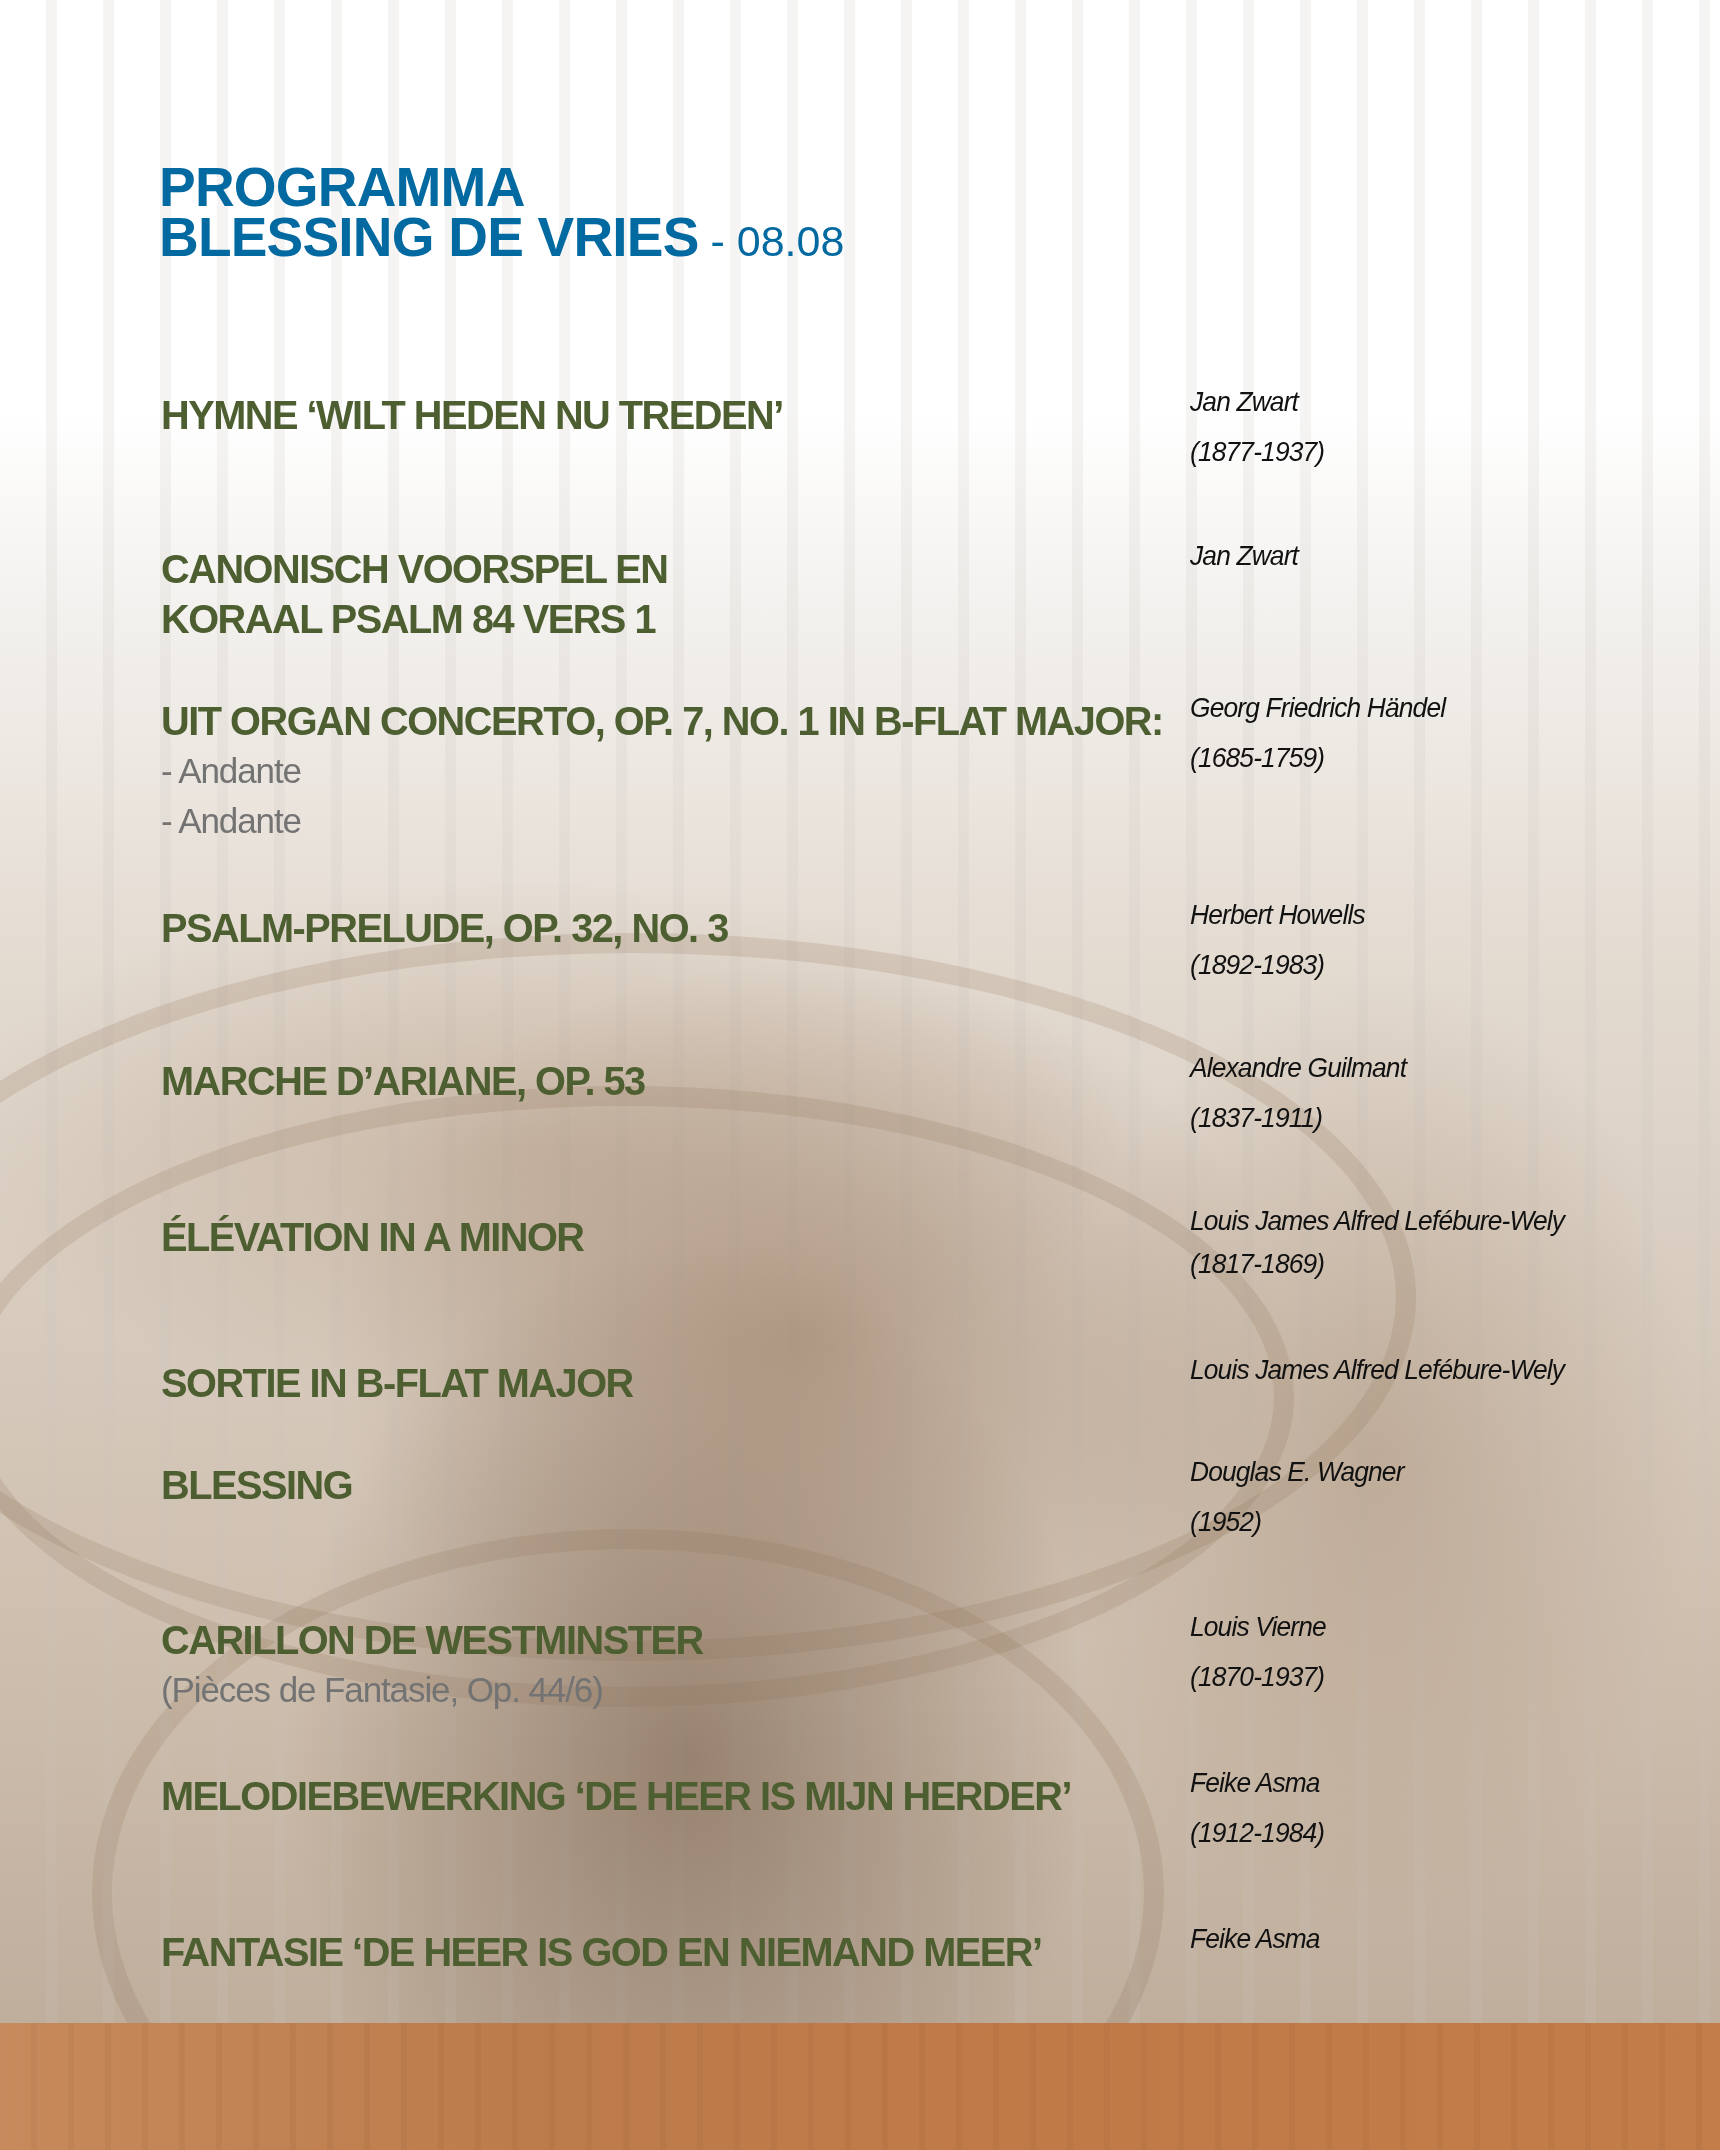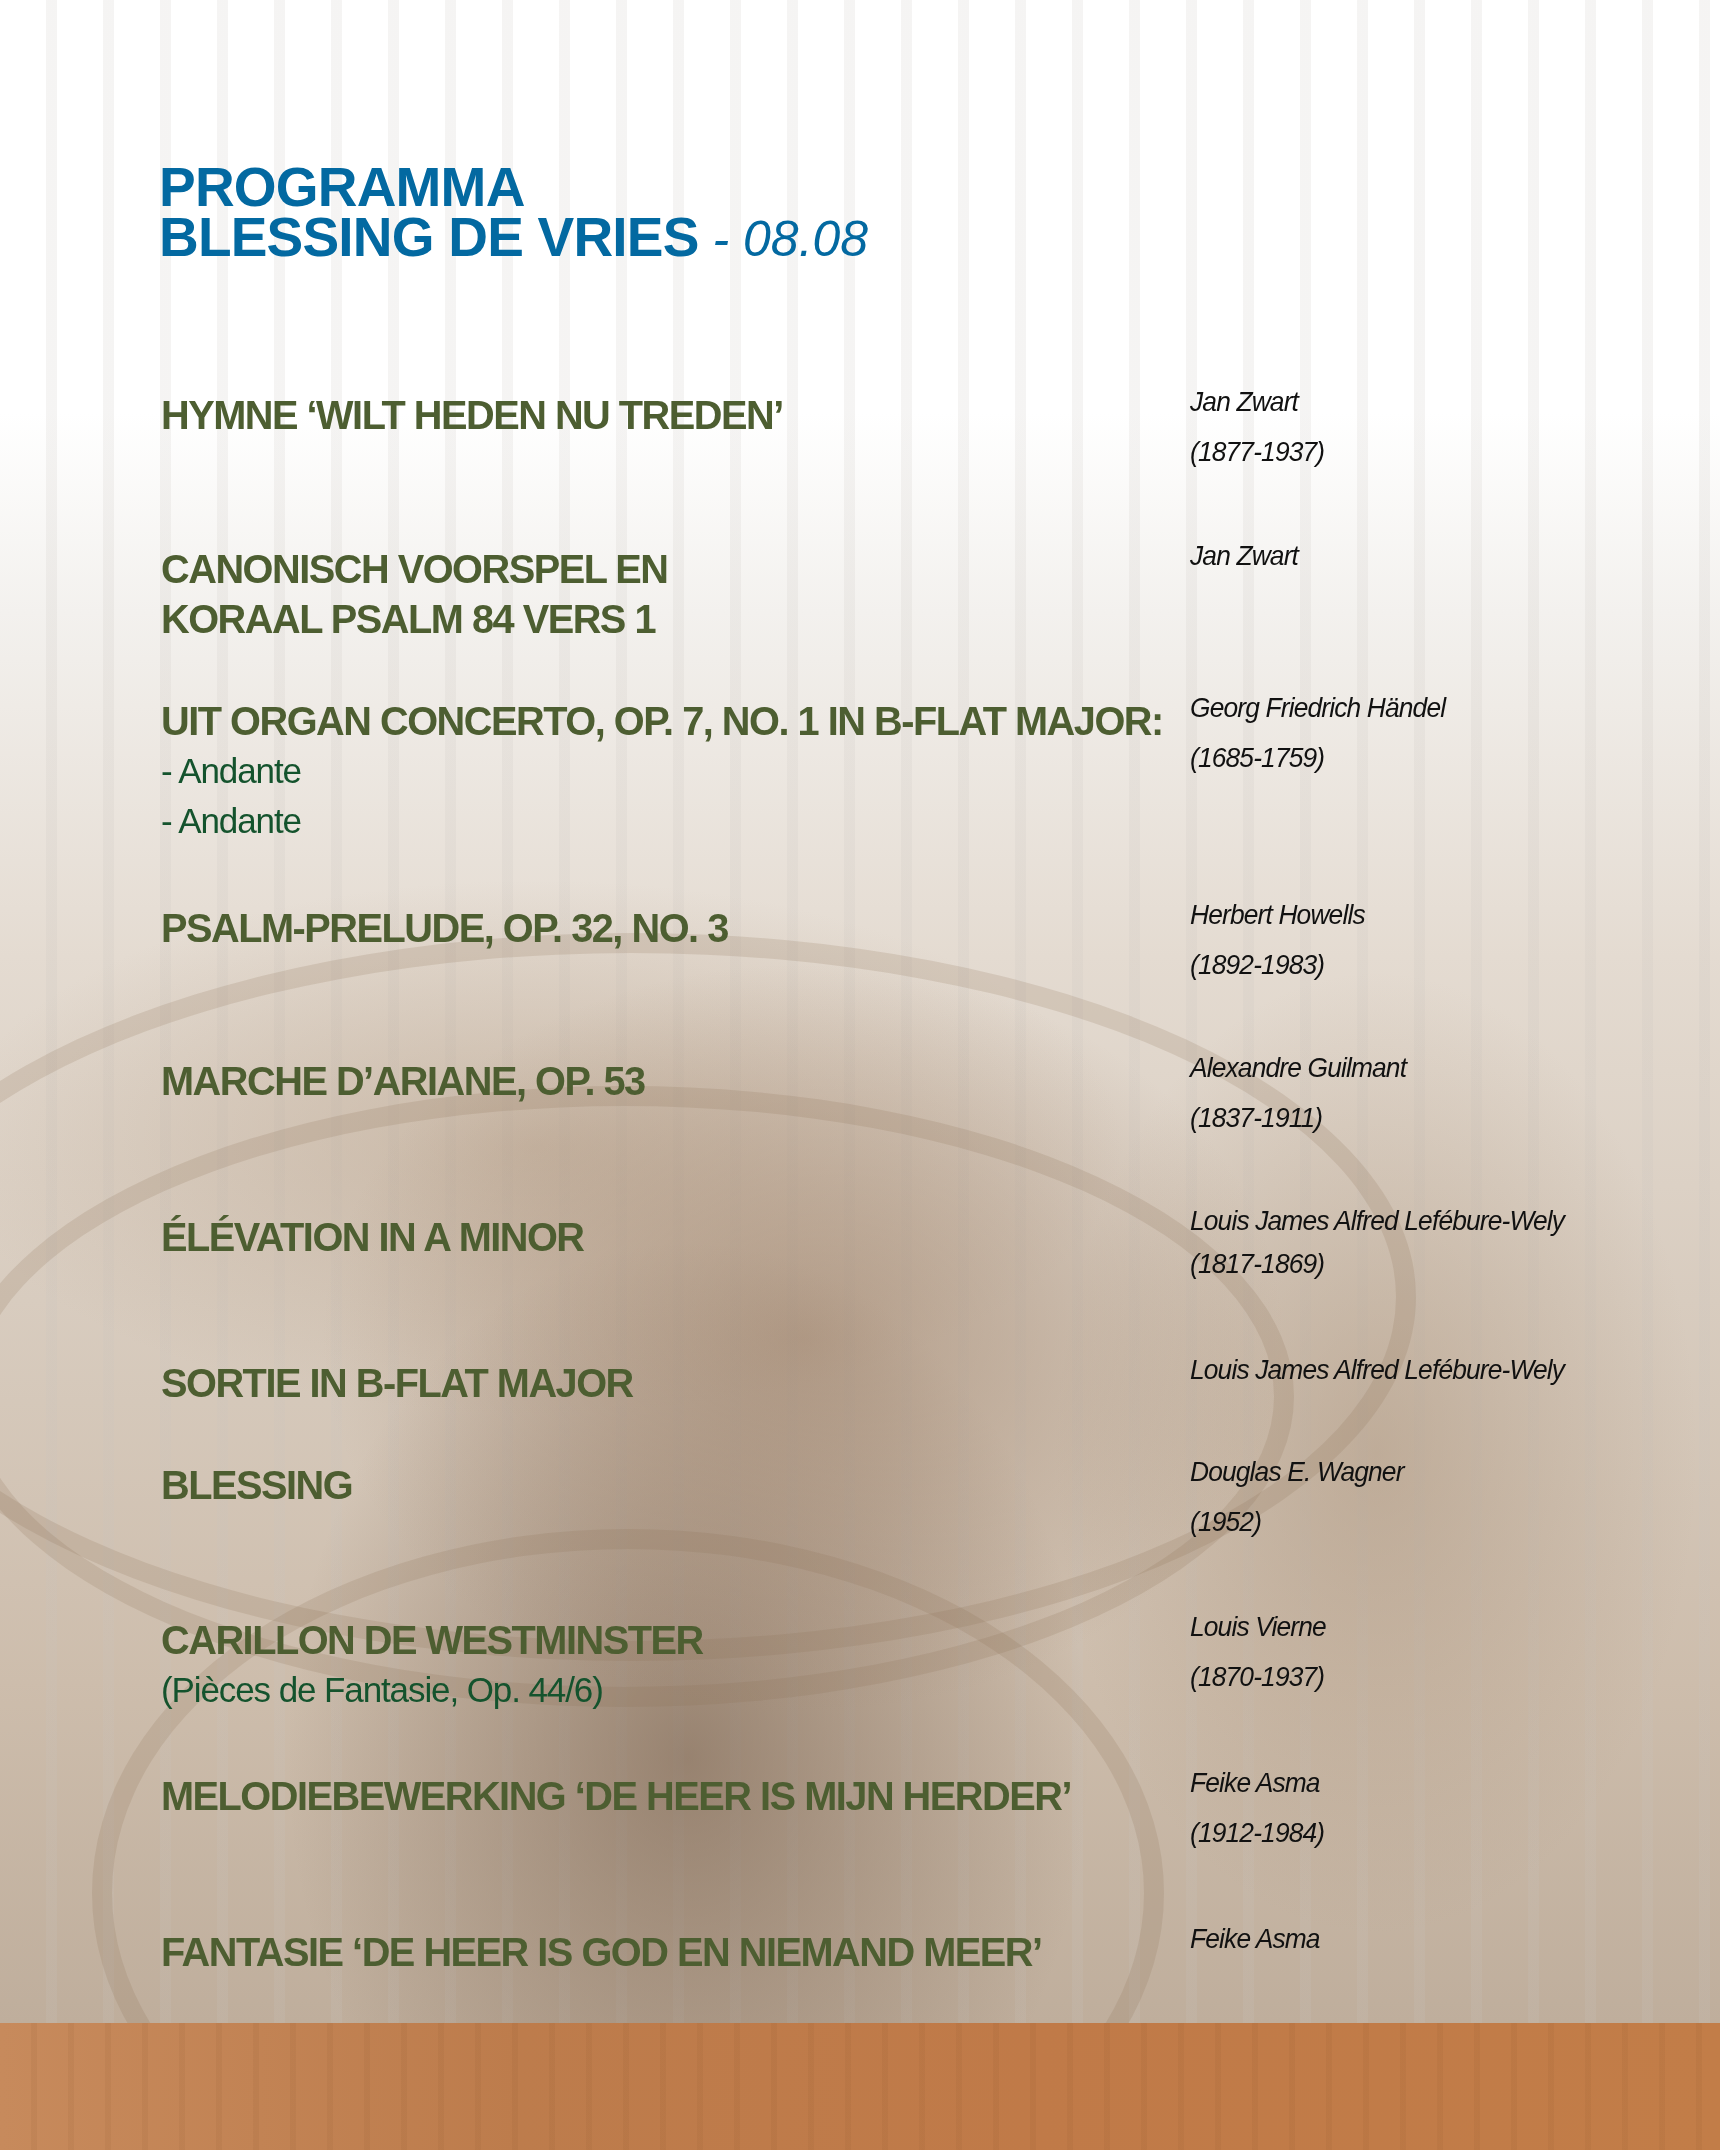--- a/index.html
+++ b/index.html
@@ -31,34 +31,34 @@
     position: absolute; left: 0; top: 2023px; width: 1720px; height: 128px;
     background: repeating-linear-gradient(90deg, rgba(0,0,0,0) 0px, rgba(0,0,0,0) 31px, rgba(120,70,30,0.08) 31px, rgba(120,70,30,0.08) 37px);
   }
 
   .title {
     position: absolute; left: 159px; top: 162px;
     color: #0369a1; font-weight: 900; font-size: 55px; line-height: 50px;
     letter-spacing: -0.8px;
   }
   .title .line { display: block; white-space: nowrap; }
-  .title .date { font-weight: 400; font-size: 50px; letter-spacing: 0; font-style: italic; }
+  .title .date { font-weight: 400; font-size: 43px; letter-spacing: 0; }
 
   .program { position: absolute; left: 0; top: 0; width: 1720px; }
   .entry { position: absolute; left: 0; width: 1720px; }
   .piece {
     position: absolute; left: 161px; top: 16px; width: 1024px;
   }
   .piece-title {
     display: block; color: #4d5e31; font-weight: 700; font-size: 40px;
     line-height: 50px; letter-spacing: -1.5px; white-space: nowrap;
     transform-origin: left top;
   }
   .piece-sub {
-    display: block; color: #14532d; font-weight: 400; font-size: 35px;
+    display: block; color: #737373; font-weight: 400; font-size: 35px;
     line-height: 50px; letter-spacing: -1.1px; white-space: nowrap;
   }
   .composer {
     position: absolute; left: 1190px; top: 3.1px; width: 520px;
     color: #111; font-style: italic; font-size: 28px; letter-spacing: -0.9px;
   }
   .composer span { display: block; white-space: nowrap; line-height: 50px; }
   .composer.tight span { line-height: 43px; }
 </style>
 </head>

